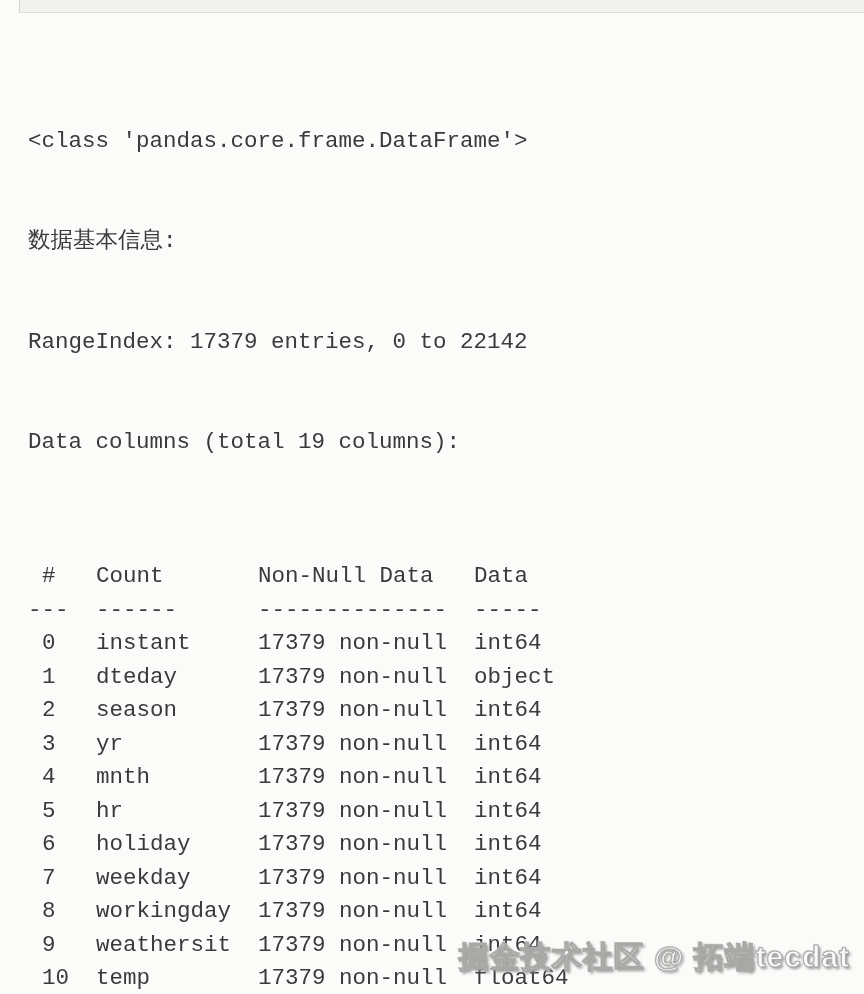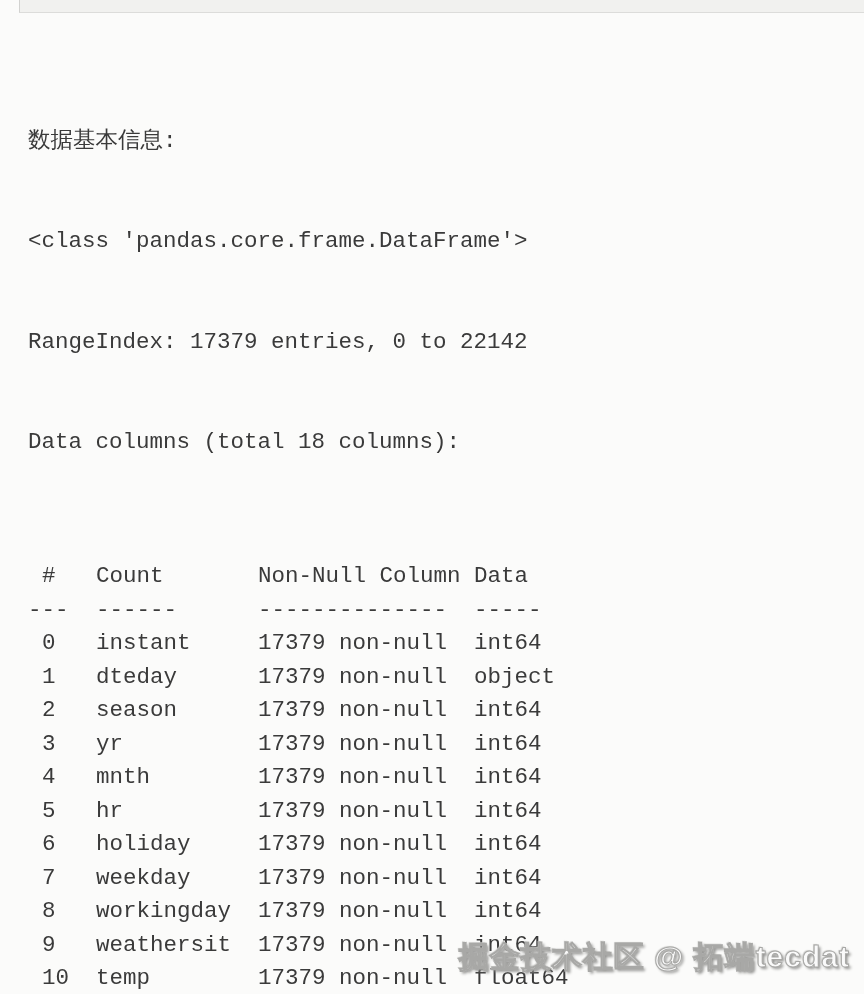--- a/index.html
+++ b/index.html
@@ -78,37 +78,37 @@
 </style>
 </head>
 <body>
 
 <div class="page">
 
   <div class="top-strip"></div>
 
   <div class="console">
 
+    <div class="line">&lt;class 'pandas.core.frame.DataFrame'&gt;</div>
     <div class="line">数据基本信息:</div>
-    <div class="line">&lt;class 'pandas.core.frame.DataFrame'&gt;</div>
     <div class="line">RangeIndex: 17379 entries, 0 to 22142</div>
-    <div class="line">Data columns (total 18 columns):</div>
+    <div class="line">Data columns (total 19 columns):</div>
 
     <table class="info-table">
       <colgroup>
         <col class="col-idx">
         <col class="col-name">
         <col class="col-count">
         <col class="col-dtype">
       </colgroup>
       <tbody>
         <tr>
           <td class="pad-first">#</td>
           <td>Count</td>
-          <td>Non-Null Column</td>
+          <td>Non-Null Data</td>
           <td>Data</td>
         </tr>
         <tr>
           <td>---</td>
           <td>------</td>
           <td>--------------</td>
           <td>-----</td>
         </tr>
       </tbody>
       <tbody><tr><td class="pad-first">0</td><td>instant</td><td>17379 non-null</td><td>int64</td></tr><tr><td class="pad-first">1</td><td>dteday</td><td>17379 non-null</td><td>object</td></tr><tr><td class="pad-first">2</td><td>season</td><td>17379 non-null</td><td>int64</td></tr><tr><td class="pad-first">3</td><td>yr</td><td>17379 non-null</td><td>int64</td></tr><tr><td class="pad-first">4</td><td>mnth</td><td>17379 non-null</td><td>int64</td></tr><tr><td class="pad-first">5</td><td>hr</td><td>17379 non-null</td><td>int64</td></tr><tr><td class="pad-first">6</td><td>holiday</td><td>17379 non-null</td><td>int64</td></tr><tr><td class="pad-first">7</td><td>weekday</td><td>17379 non-null</td><td>int64</td></tr><tr><td class="pad-first">8</td><td>workingday</td><td>17379 non-null</td><td>int64</td></tr><tr><td class="pad-first">9</td><td>weathersit</td><td>17379 non-null</td><td>int64</td></tr><tr><td class="pad-first">10</td><td>temp</td><td>17379 non-null</td><td>float64</td></tr></tbody>

